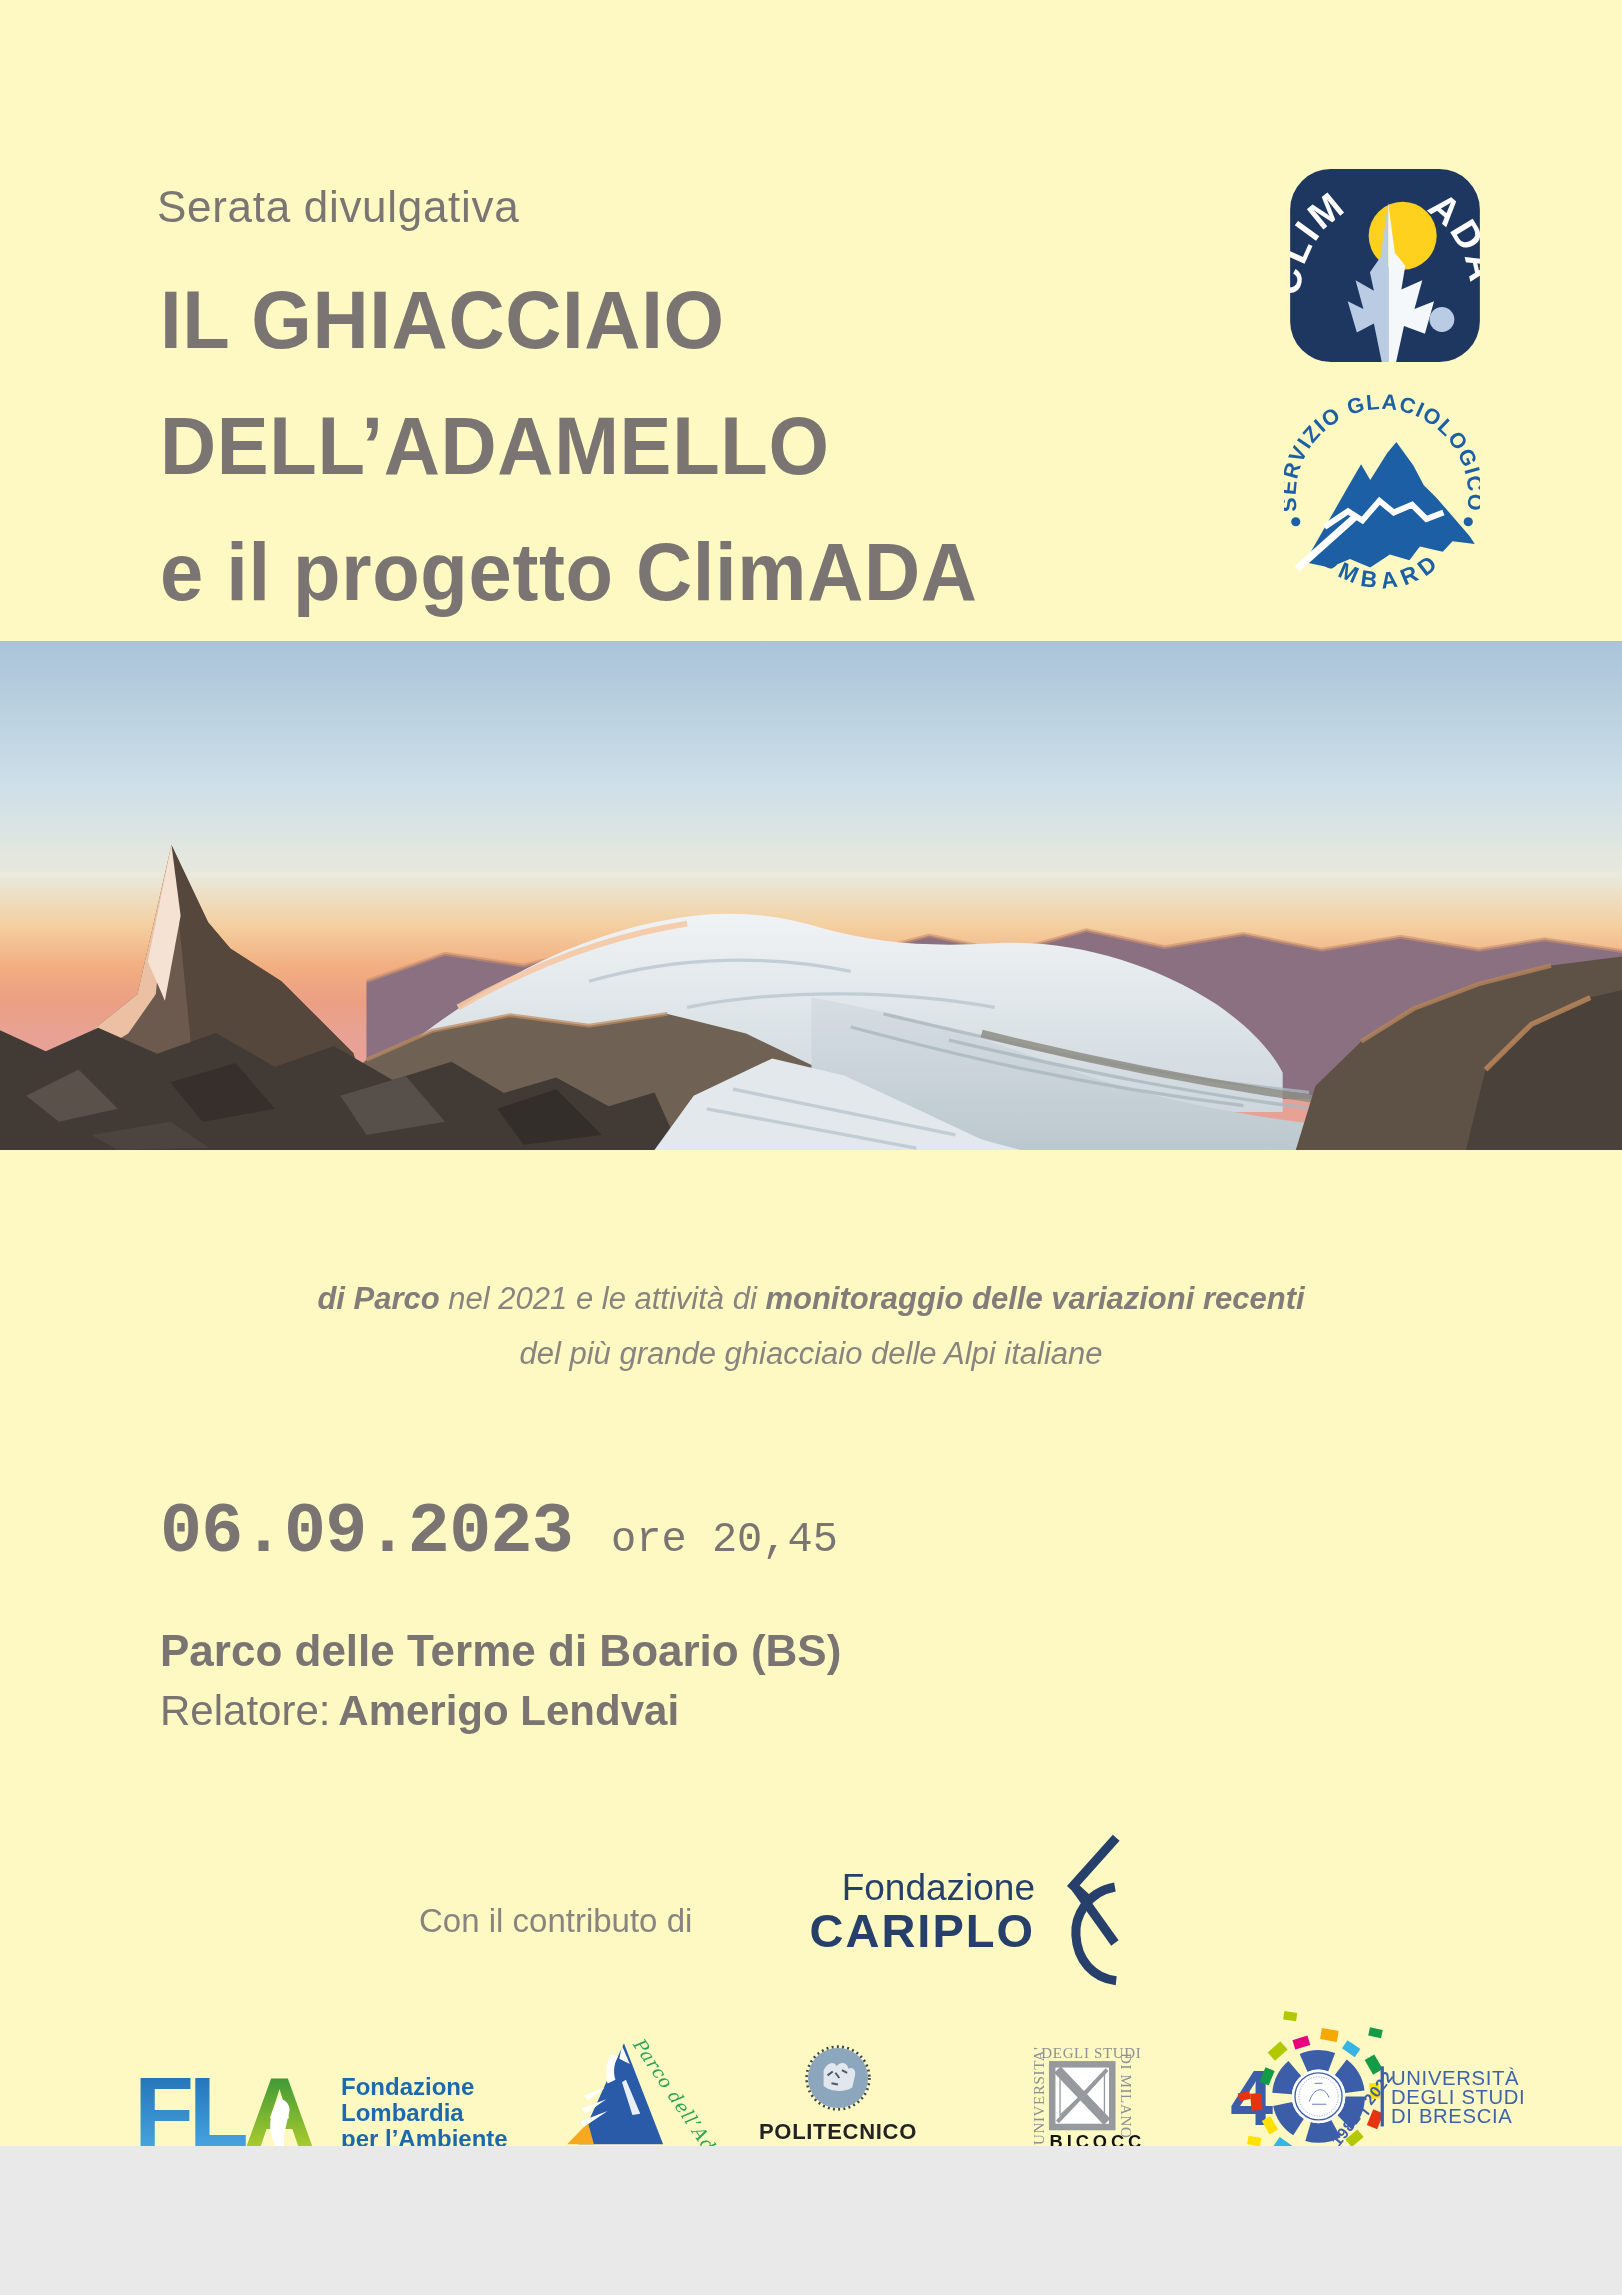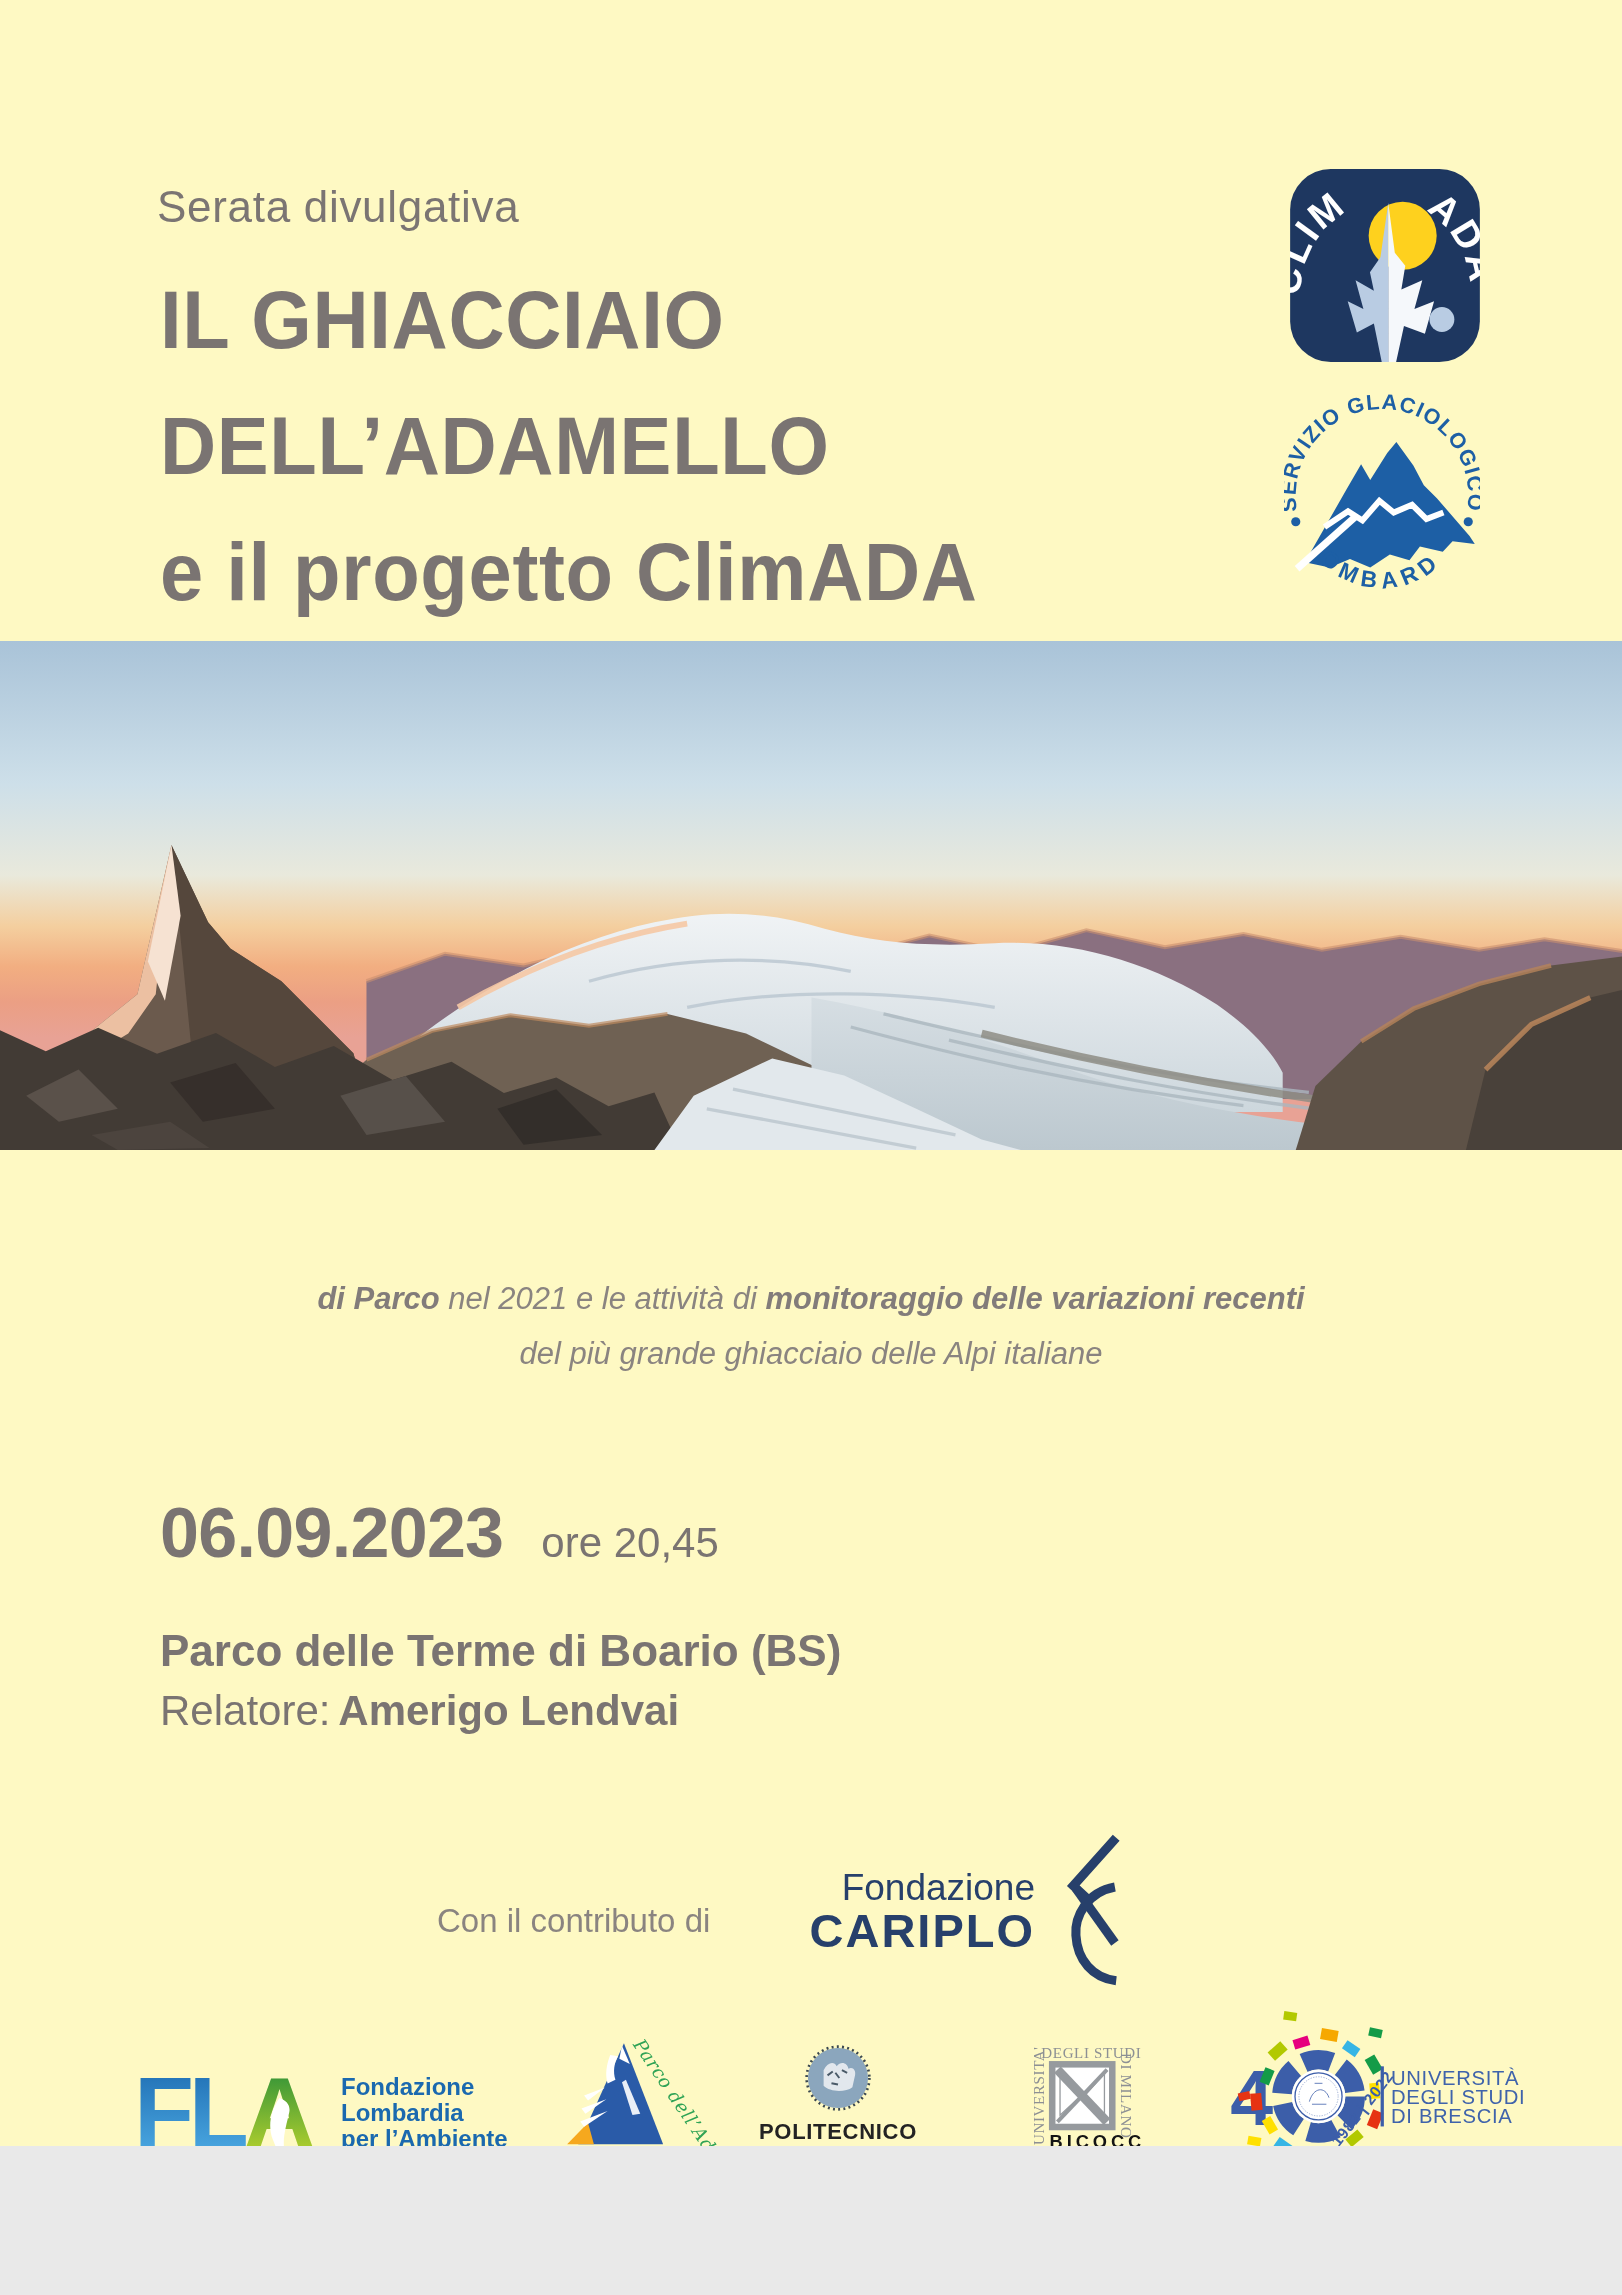--- a/index.html
+++ b/index.html
@@ -10,28 +10,28 @@
   .eyebrow{left:157px;top:182px;font-size:44px;color:#7b7573;letter-spacing:0.7px;}
   .title{left:160px;top:257px;font-size:81px;font-weight:700;line-height:126px;
          color:#7a7472;letter-spacing:0.7px;transform:scaleX(.96);transform-origin:left top;}
   
   .photo{left:0;top:641px;width:1623px;height:509px;}
   
   .desc{left:124px;top:1271px;width:1374px;text-align:center;font-style:italic;
         font-size:31px;line-height:55px;color:#8a8480;}
   .desc b{font-weight:700;color:#827c7a;}
   
-  .date-row{left:160px;top:1493px;color:#7a7472;white-space:nowrap;}
+  .date-row{left:160px;top:1493px;color:#7a7472;white-space:nowrap;font-family:Liberation Mono, monospace;}
   .date-big{font-size:70px;font-weight:700;letter-spacing:-0.7px;}
   .date-time{font-size:42px;margin-left:38px;}
   .venue{left:160px;top:1626px;font-size:44px;font-weight:700;color:#7a7472;}
   .speaker{left:160px;top:1687px;font-size:42px;color:#7a7472;}
   .speaker .name{font-weight:700;margin-left:7.9px;text-align:center;}
   
-  .contrib-label{left:419px;top:1902px;font-size:33px;color:#8a8480;margin-left:18px;}
+  .contrib-label{left:419px;top:1902px;font-size:33px;color:#8a8480;}
   .cariplo-text{left:772px;top:1869px;width:263px;text-align:right;color:#27406b;line-height:1.04;}
   .cariplo-top{font-size:37px;}
   .cariplo-bottom{font-size:47px;font-weight:700;letter-spacing:2px;}
   .cariplo-mark{left:1059px;top:1832px;}
   
   .fla{left:134px;top:2073px;display:flex;align-items:flex-start;}
   .fla-text{margin-left:17px;font-size:24px;font-weight:700;color:#1b69af;line-height:26px;margin-top:1.3px;}
   .parco{left:542px;top:2017px;overflow:visible;}
   .polimi{left:753px;top:2044px;width:170px;text-align:center;color:#232323;}
   .polimi-name{font-size:22px;font-weight:700;letter-spacing:0.7px;margin-top:5.2px;}

